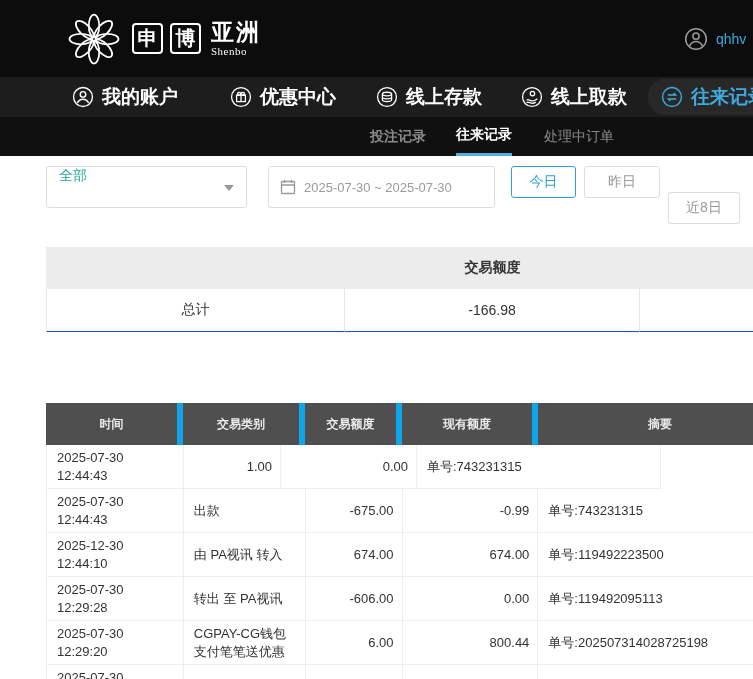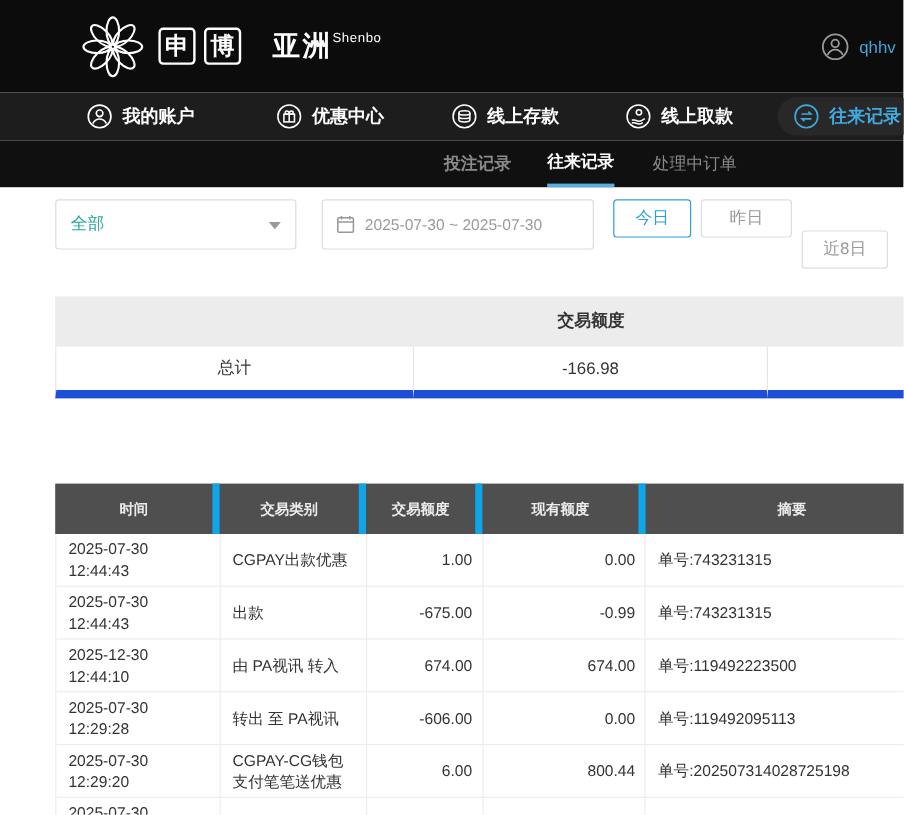--- a/index.html
+++ b/index.html
@@ -18,39 +18,39 @@
     background:#0c0c0c;
   }
   .brand { position:absolute; left:66px; top:0; height:77px; display:flex; align-items:center; }
   .flower { margin-right:10px; }
   .char-box {
     width:31px; height:31px; border:2px solid #fff; border-radius:4px;
     color:#fff; font-size:20px; font-weight:bold;
     display:flex; align-items:center; justify-content:center;
     margin-right:7px;
   }
-  .region-wrap { display:flex; flex-direction:row; margin-left:19px; }
+  .region-wrap { display:flex; flex-direction:column; margin-left:3px;font-family:Liberation Serif, serif; }
   .region { color:#fff; font-size:23px; font-weight:bold; letter-spacing:2px; line-height:1.1; }
   .brand-subtitle { color:#fff; font-size:11px; margin-top:0; letter-spacing:0.5px; }
 
   .user {
     position:absolute; left:684px; top:0; height:77px;
     display:flex; align-items:center; gap:8px; cursor:pointer; white-space:nowrap;
   }
   .username { color:#3fa9e0; font-size:14px; }
 
   
   .mainnav {
     position:absolute; top:77px; left:0; width:753px; height:40px;
     background:#1d1d1d;
   }
   .nav-item {
     position:absolute; top:50%; transform:translateY(-50%);
     display:flex; align-items:center; gap:8px;
-    color:#fff; font-size:15px; font-weight:bold; cursor:pointer; white-space:nowrap;
+    color:#fff; font-size:19px; font-weight:bold; cursor:pointer; white-space:nowrap;
   }
   .ni1{left:72px;} .ni2{left:230px;} .ni3{left:376px;} .ni4{left:521px;}
   .nav-item.active {
     left:648px; color:#3fa9e0;
     background:#282828; border-radius:17px; padding:5px 13px;
   }
 
   
   .subnav {
     position:absolute; top:117px; left:0; width:753px; height:39px;
@@ -61,21 +61,21 @@
     display:flex; align-items:center;
     color:#8a8a8a; font-size:14px; cursor:pointer; white-space:nowrap;
   }
   .tb1{left:370px;font-weight:bold;} .tb2{left:456px;} .tb3{left:544px;}
   .tab.active { color:#fff; font-weight:bold; border-bottom:3px solid #55b0e0; }
 
   
   .type-select {
     position:absolute; left:46px; top:166px; width:201px; height:42px;
     border:1px solid #ddd; border-radius:3px; background:#fff;
-    display:flex; align-items:center; padding:0 12px; cursor:pointer;
+    display:flex; align-items:flex-start; padding:0 12px; cursor:pointer;
   }
   .type-select .val { color:#26a69a; font-size:14px; }
   .caret {
     position:absolute; right:12px; top:18px;
     width:0; height:0;
     border-left:5px solid transparent; border-right:5px solid transparent;
     border-top:6px solid #999;
   }
   .date-picker {
     position:absolute; left:268px; top:166px; width:227px; height:42px;
@@ -97,21 +97,21 @@
   .summary { position:absolute; left:46px; top:247px; width:736px; }
   .summary-header { display:flex; height:42px; background:#ececec; }
   .sh-cell {
     display:flex; align-items:center; justify-content:center;
     font-size:14px; font-weight:bold; color:#333;
   }
   .summary-row { display:flex; height:43px; background:#fff; }
   .sm-cell {
     display:flex; align-items:center; justify-content:center;
     font-size:14px; color:#333;
-    border-bottom:7px solid #1d4ed8;
+    border-bottom:1px solid #1d4ed8;
   }
   .sm-cell.bl { border-left:1px solid #e6e6e6; }
   .sm-cell.br { border-right:1px solid #e6e6e6; }
   .s0{width:299px;} .s1{width:295px;} .s2{width:142px;}
 
   
   .dtable { position:absolute; left:46px; top:403px; width:736px; }
   .dt-header { display:flex; height:42px; background:#4f4f4f; }
   .dt-hcell {
     display:flex; align-items:center; justify-content:center;
@@ -252,21 +252,20 @@
   <div class="dt-header">
     <div class="dt-hcell c0">时间</div>
     <div class="dt-hcell c1">交易类别</div>
     <div class="dt-hcell c2">交易额度</div>
     <div class="dt-hcell c3">现有额度</div>
     <div class="dt-hcell c4">摘要</div>
   </div>
   <div id="tbody">
       <div class="trow">
         <div class="tcell c0">2025-07-30 12:44:43</div>
-        <div class="tcell c1">CGPAY出款优惠</div>
         <div class="tcell c2 a-right">1.00</div>
         <div class="tcell c3 a-right">0.00</div>
         <div class="tcell c4">单号:743231315</div>
       </div>
       <div class="trow">
         <div class="tcell c0">2025-07-30 12:44:43</div>
         <div class="tcell c1">出款</div>
         <div class="tcell c2 a-right">-675.00</div>
         <div class="tcell c3 a-right">-0.99</div>
         <div class="tcell c4">单号:743231315</div>

